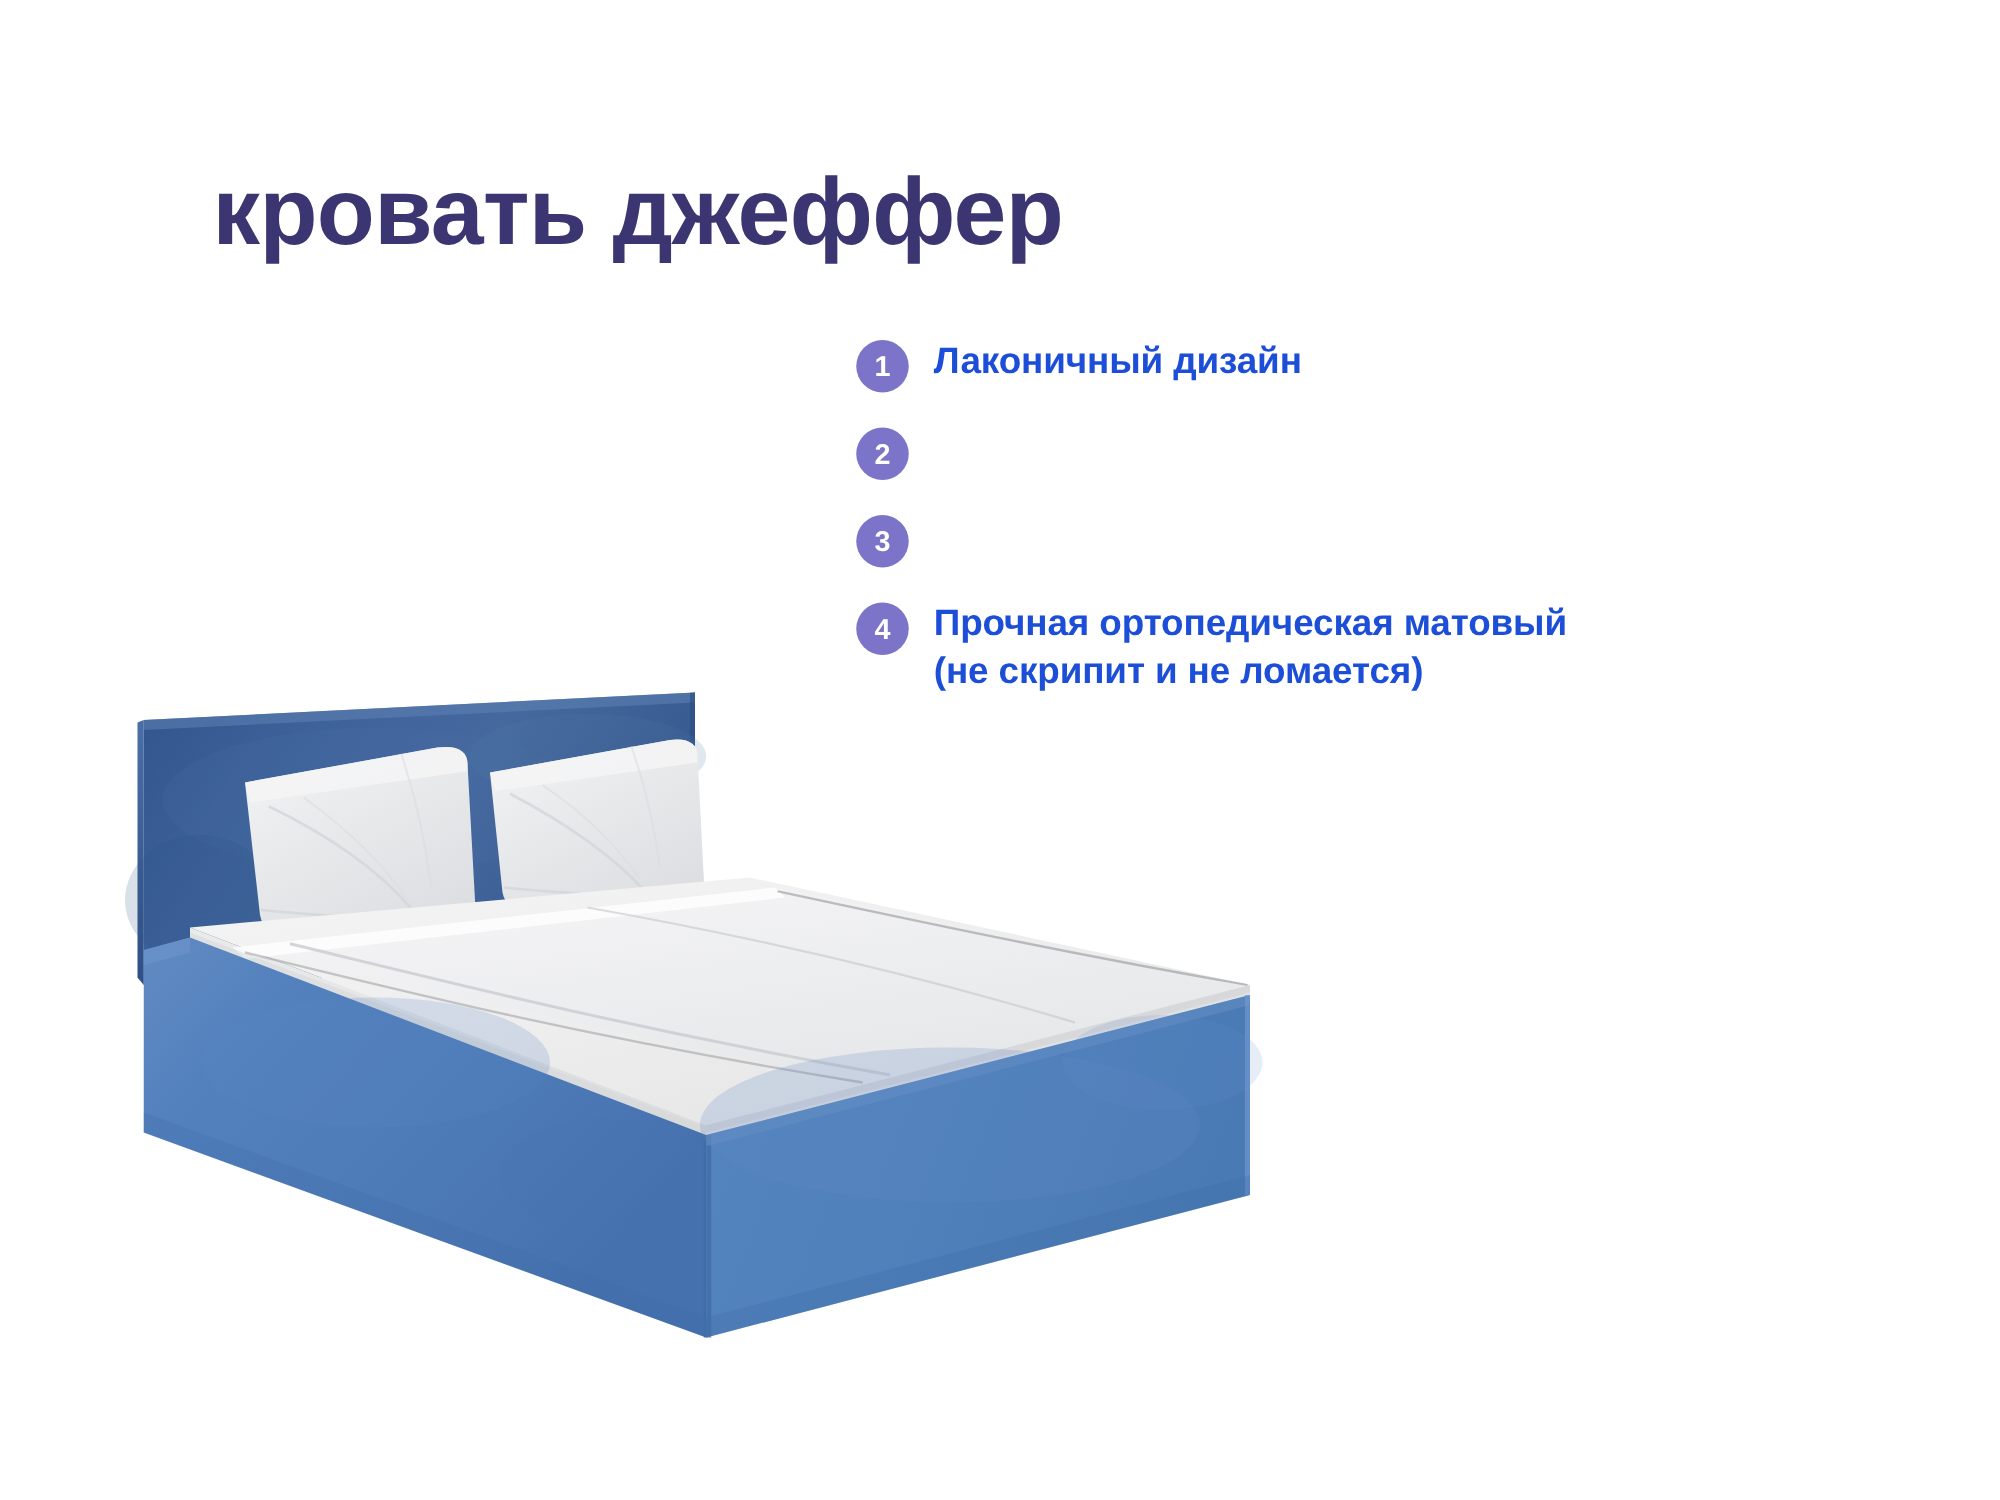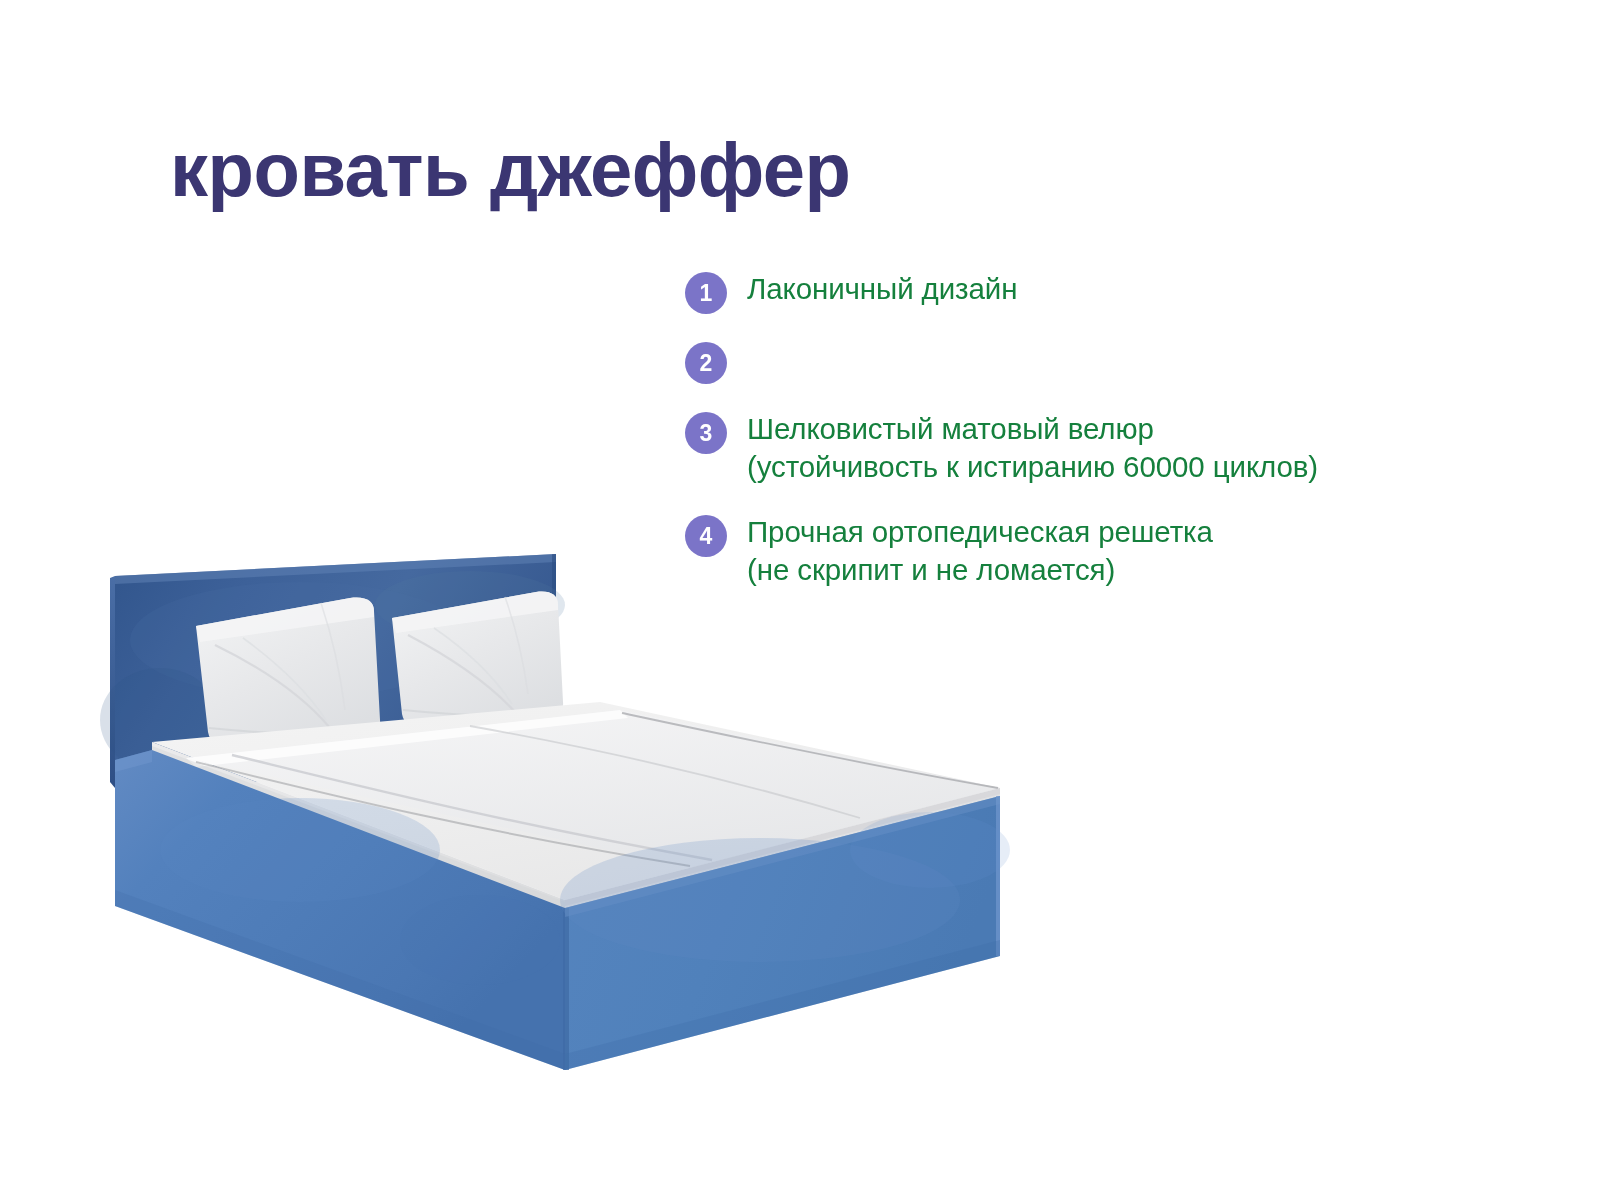--- a/index.html
+++ b/index.html
@@ -62,22 +62,22 @@
     font-size: 23px;
     font-weight: 700;
     line-height: 42px;
     text-align: center;
     margin-top: 2px;
   }
 
   .feature-text {
     margin-left: 20px;
     font-size: 29.5px;
-    font-weight: 400;
-    color: #15803d;
+    font-weight: 700;
+    color: #1d4ed8;
     line-height: 1.30;
     letter-spacing: -0.1px;
     white-space: pre-line;
   }
 
   
   #bed {
     position: absolute;
     left: 0px;
     top: 470px;
@@ -99,27 +99,25 @@
       <div class="badge">1</div>
       <div class="feature-text">Лаконичный дизайн</div>
     </div>
 
     <div class="feature">
       <div class="badge">2</div>
     </div>
 
     <div class="feature">
       <div class="badge">3</div>
-      <div class="feature-text">Шелковистый матовый велюр
-(устойчивость к истиранию 60000 циклов)</div>
     </div>
 
     <div class="feature">
       <div class="badge">4</div>
-      <div class="feature-text">Прочная ортопедическая решетка
+      <div class="feature-text">Прочная ортопедическая матовый
 (не скрипит и не ломается)</div>
     </div>
 
   </div>
 
   <div id="bed">
     <svg width="1060" height="680" viewBox="0 0 1060 680" xmlns="http://www.w3.org/2000/svg">
       <defs>
         <linearGradient id="gHead" x1="0" y1="0" x2="1" y2="0.35">
           <stop offset="0%" stop-color="#31558c"></stop>

